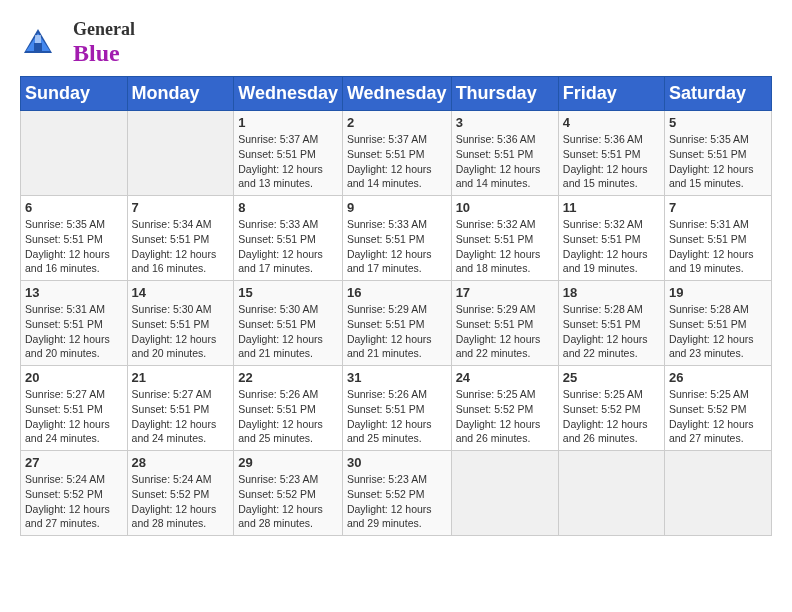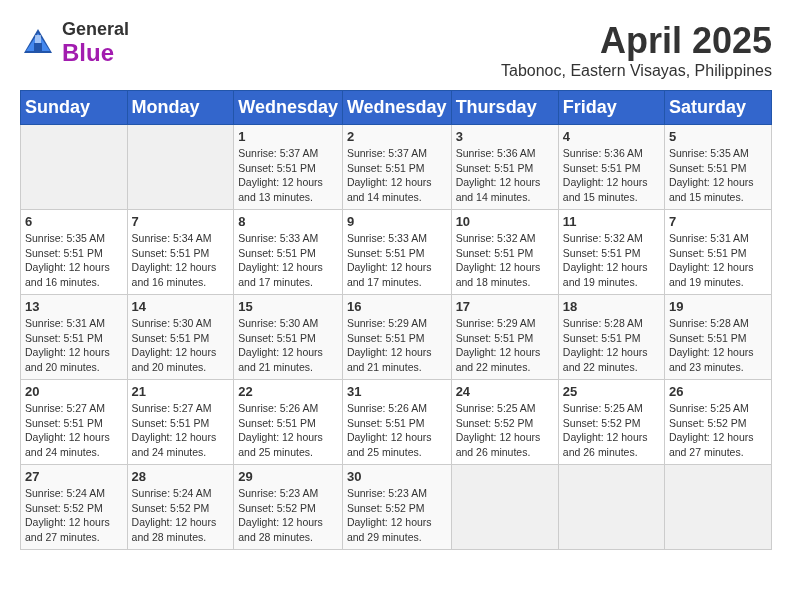--- a/index.html
+++ b/index.html
@@ -12,21 +12,22 @@
     }
     .header {
       display: flex;
       justify-content: space-between;
       align-items: flex-start;
       margin-bottom: 10px;
     }
     .logo {
       display: flex;
       align-items: center;
-      gap: 6px;
+      gap: 17px;
+      font-family: Liberation Serif, serif;
     }
     .logo-text {
       display: flex;
       flex-direction: column;
       line-height: 1.1;
     }
     .logo-general {
       font-size: 18px;
       font-weight: bold;
       color: #333;
@@ -100,24 +101,20 @@
     <svg class="logo-icon" viewBox="0 0 36 36">
       <polygon points="18,4 32,28 4,28" fill="#2255aa"></polygon>
       <polygon points="18,8 30,26 22,26 22,18 14,18 14,26 6,26" fill="#4488ee"></polygon>
       <rect x="15" y="10" width="6" height="8" fill="#fff" opacity="0.5"></rect>
     </svg>
     <div class="logo-text">
       <span class="logo-general">General</span>
       <span class="logo-blue">Blue</span>
     </div>
   </div>
-  <div class="title-block">
-    <div class="month-title">April 2025</div>
-    <div class="location-title">Tabonoc, Eastern Visayas, Philippines</div>
-  </div>
 </div>
 
 <table>
   <thead>
     <tr>
     <th>Sunday</th>
         <th>Monday</th>
         <th>Wednesday</th>
         <th>Wednesday</th>
         <th>Thursday</th>

